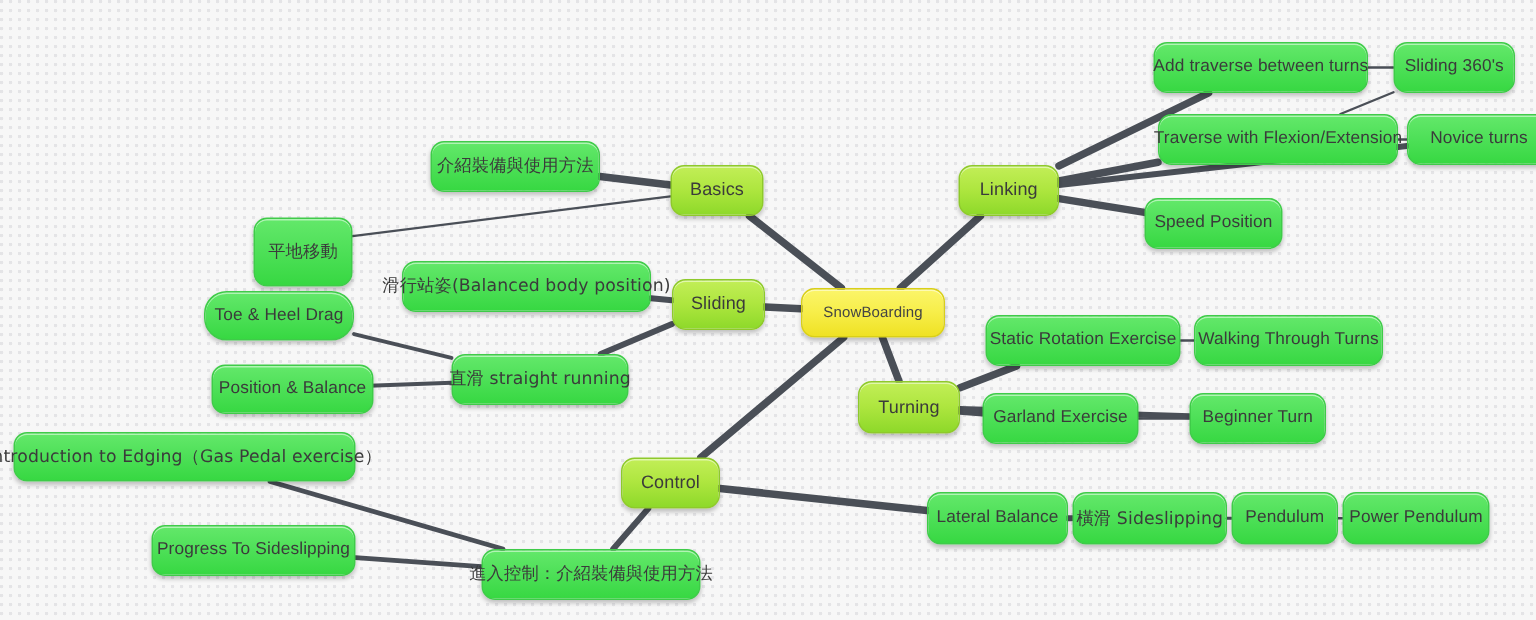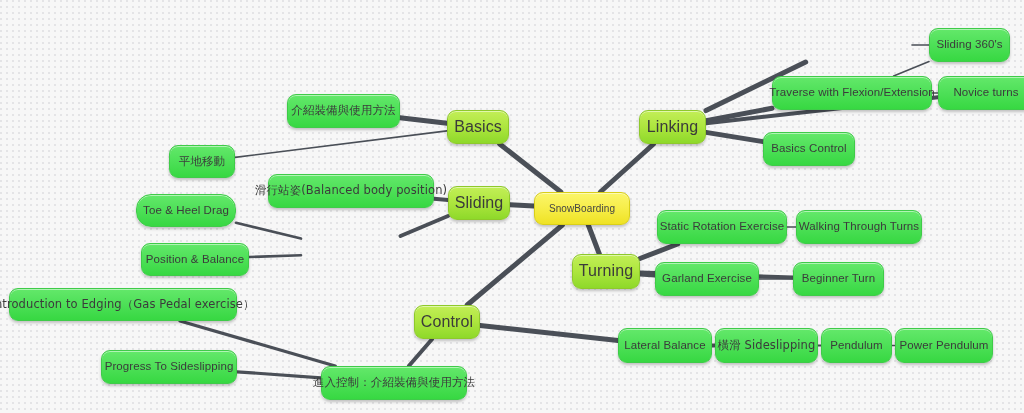--- a/index.html
+++ b/index.html
@@ -32,21 +32,21 @@
     background:linear-gradient(180deg,#fbf56a 0%,#f7ee4a 48%,#efe224 100%);
     border:1px solid #d9cf18;
     color:#444;
     font-size:10px;
   }
   
   .lv1{
     background:linear-gradient(180deg,#c2ee57 0%,#aee63f 48%,#8ed92a 100%);
     border:1px solid #8ec92b;
     color:#3b3b3b;
-    font-size:16px;
+    font-size:12px;
   }
   
   .lv2{
     background:linear-gradient(180deg,#63e86a 0%,#4ee058 48%,#37d842 100%);
     border:1px solid #3fcb49;
     color:#3b3b3b;
   }
   .cjk{font-family:"DejaVu Sans","Liberation Sans",sans-serif;}
 </style>
 </head>
@@ -85,32 +85,34 @@
       <line x1="932.0" y1="93.0" x2="938.0" y2="93.0" stroke="#4a4f57" stroke-width="1.6" stroke-linecap="round"></line>
       <line x1="893.6" y1="76.0" x2="929.0" y2="61.5" stroke="#4a4f57" stroke-width="1.6" stroke-linecap="round"></line>
     </svg>
 <div class="node lv0" style="left: 534px; top: 192px; width: 96px; height: 33px;">SnowBoarding</div>
     <div class="node lv1" style="left: 447px; top: 110px; width: 62px; height: 34px;">Basics</div>
     <div class="node lv1" style="left: 448px; top: 186px; width: 62px; height: 34px;">Sliding</div>
     <div class="node lv1" style="left: 414px; top: 305px; width: 66px; height: 34px;">Control</div>
     <div class="node lv1" style="left: 572px; top: 254px; width: 68px; height: 35px;">Turning</div>
     <div class="node lv1" style="left: 639px; top: 110px; width: 67px; height: 34px;">Linking</div>
     <div class="node lv2 cjk" style="left: 287px; top: 94px; width: 113px; height: 34px;">介紹裝備與使用方法</div>
-    <div class="node lv2 cjk" style="left: 169px; top: 145px; width: 66px; height: 33px;">平地移動</div>
+    <div class="node lv2 cjk" style="left: 169px; top: 145px; width: 66px; height: 46px;">平地移動</div>
     <div class="node lv2 cjk" style="left: 268px; top: 174px; width: 166px; height: 34px;">滑行站姿(Balanced body position)</div>
     <div class="node lv2" style="left: 136px; top: 194px; width: 100px; height: 33px; border-radius: 15px;">Toe &amp; Heel Drag</div>
     <div class="node lv2" style="left: 129px; top: 243px; width: 108px; height: 33px; margin-left: 12px;">Position &amp; Balance</div>
+    <div class="node lv2 cjk" style="left: 301px; top: 236px; width: 118px; height: 34px;">直滑 straight running</div>
     <div class="node lv2 cjk" style="left: 9px; top: 288px; width: 228px; height: 33px;">Introduction to Edging（Gas Pedal exercise）</div>
     <div class="node lv2" style="left: 101px; top: 350px; width: 136px; height: 34px;">Progress To Sideslipping</div>
     <div class="node lv2 cjk" style="left: 321px; top: 366px; width: 146px; height: 34px;">進入控制：介紹裝備與使用方法</div>
     <div class="node lv2" style="left: 618px; top: 328px; width: 94px; height: 35px;">Lateral Balance</div>
     <div class="node lv2 cjk" style="left: 715px; top: 328px; width: 103px; height: 35px;">橫滑 Sideslipping</div>
     <div class="node lv2" style="left: 821px; top: 328px; width: 71px; height: 35px;">Pendulum</div>
     <div class="node lv2" style="left: 895px; top: 328px; width: 98px; height: 35px;">Power Pendulum</div>
     <div class="node lv2" style="left: 657px; top: 210px; width: 130px; height: 34px; text-align: center;">Static Rotation Exercise</div>
     <div class="node lv2" style="left: 796px; top: 210px; width: 126px; height: 34px;">Walking Through Turns</div>
     <div class="node lv2" style="left: 655px; top: 262px; width: 104px; height: 34px;">Garland Exercise</div>
     <div class="node lv2" style="left: 793px; top: 262px; width: 91px; height: 34px;">Beginner Turn</div>
+    <div class="node lv2" style="left: 769px; top: 28px; width: 143px; height: 34px;">Add traverse between turns</div>
     <div class="node lv2" style="left: 929px; top: 28px; width: 81px; height: 34px;">Sliding 360's</div>
     <div class="node lv2" style="left: 772px; top: 76px; width: 160px; height: 34px;">Traverse with Flexion/Extension</div>
     <div class="node lv2" style="left: 938px; top: 76px; width: 96px; height: 34px;">Novice turns</div>
-    <div class="node lv2" style="left: 763px; top: 132px; width: 92px; height: 34px;">Basics Control</div>
+    <div class="node lv2" style="left: 763px; top: 132px; width: 92px; height: 34px;">Speed Position</div>
   </div>
 
 </body></html>

